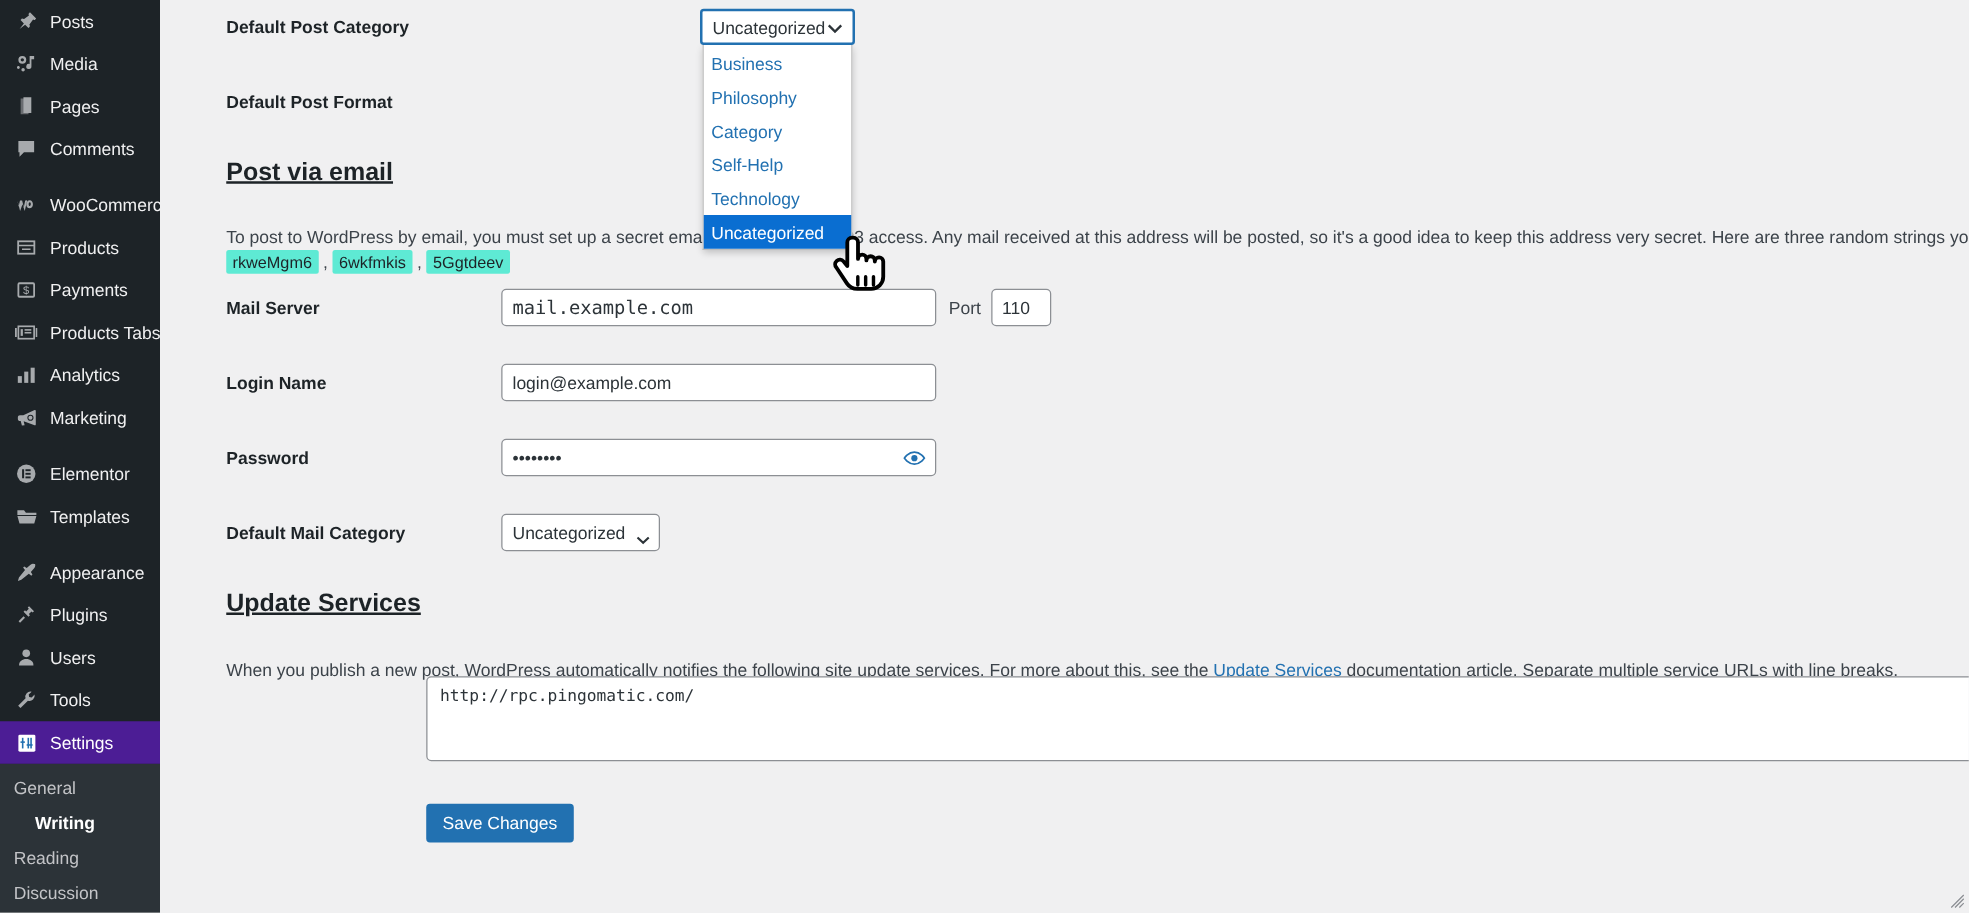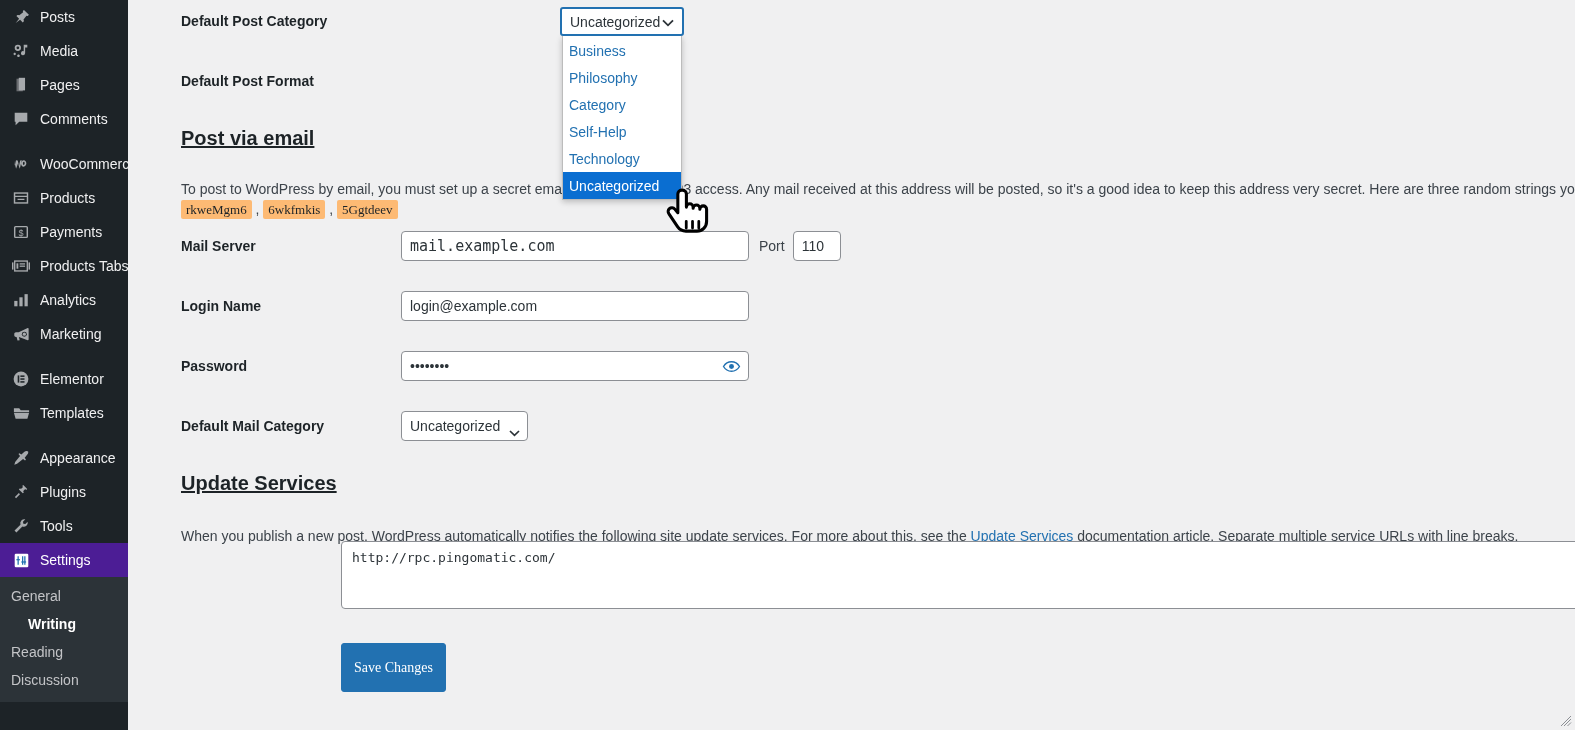--- a/index.html
+++ b/index.html
@@ -88,23 +88,23 @@
   }
   .para {
     position: absolute;
     font-size: 14px;
     color: #3c434a;
     line-height: 1.5;
     white-space: nowrap;
   }
   .para a { color: #2271b1; text-decoration: underline; }
   code.rand {
-    font-family: Liberation Serif, serif;
+    font-family: Liberation Sans, sans-serif;
     font-size: 13px;
-    background: #fdba74;
+    background: #5eead4;
     padding: 2px 5px;
     border-radius: 2px;
     color: #1d2327;
   }
 
   
   .txt {
     border: 1px solid #8c8f94;
     border-radius: 4px;
     background: #fff;
@@ -207,24 +207,24 @@
 
   
   #save-changes {
     position: absolute; left: 181px; top: 643px;
     background: #2271b1;
     border: 1px solid #2271b1;
     border-radius: 3px;
     color: #fff;
     font-size: 14px;
     padding: 0 12px;
-    height: 49px;
+    height: 31px;
     line-height: 29px;
     cursor: pointer;
-    font-family: Liberation Serif, serif;
+    font-family: Liberation Sans, sans-serif;
   }
 
   
   #mouse-cursor {
     position: absolute; left: 503px; top: 188px;
     width: 52px; height: 52px;
     z-index: 60;
     pointer-events: none;
   }
 </style>
@@ -382,20 +382,29 @@
     <div class="menu-item">
       <span class="mi-icon">
         <svg width="18" height="18" viewBox="0 0 20 20" fill="#a7aaad">
           <path d="M12.5 2.2l-1.2 1.2 1 1-2.4 2.4-1-1-1.3 1.3 4.4 4.4 1.3-1.3-1-1 2.4-2.4 1 1 1.2-1.2-4.4-4.4z"></path>
           <path d="M7.6 11.2l-4.4 4.4 1.3 1.3 4.4-4.4z"></path>
         </svg>
       </span>
       <span class="mi-label">Plugins</span>
     </div>
 
+    <div class="menu-item">
+      <span class="mi-icon">
+        <svg width="18" height="18" viewBox="0 0 20 20" fill="#a7aaad">
+          <circle cx="10" cy="6.3" r="3.4"></circle>
+          <path d="M3.6 17c0-3.6 2.9-5.6 6.4-5.6s6.4 2 6.4 5.6z"></path>
+        </svg>
+      </span>
+      <span class="mi-label">Users</span>
+    </div>
 
     <div class="menu-item">
       <span class="mi-icon">
         <svg width="18" height="18" viewBox="0 0 20 20" fill="#a7aaad">
           <path d="M14.8 2.6a4.6 4.6 0 00-5.4 5.9l-6.6 6.6 2.1 2.1 6.6-6.6a4.6 4.6 0 005.9-5.4l-2.6 2.6-2.2-.4-.4-2.2 2.6-2.6z"></path>
         </svg>
       </span>
       <span class="mi-label">Tools</span>
     </div>
 

